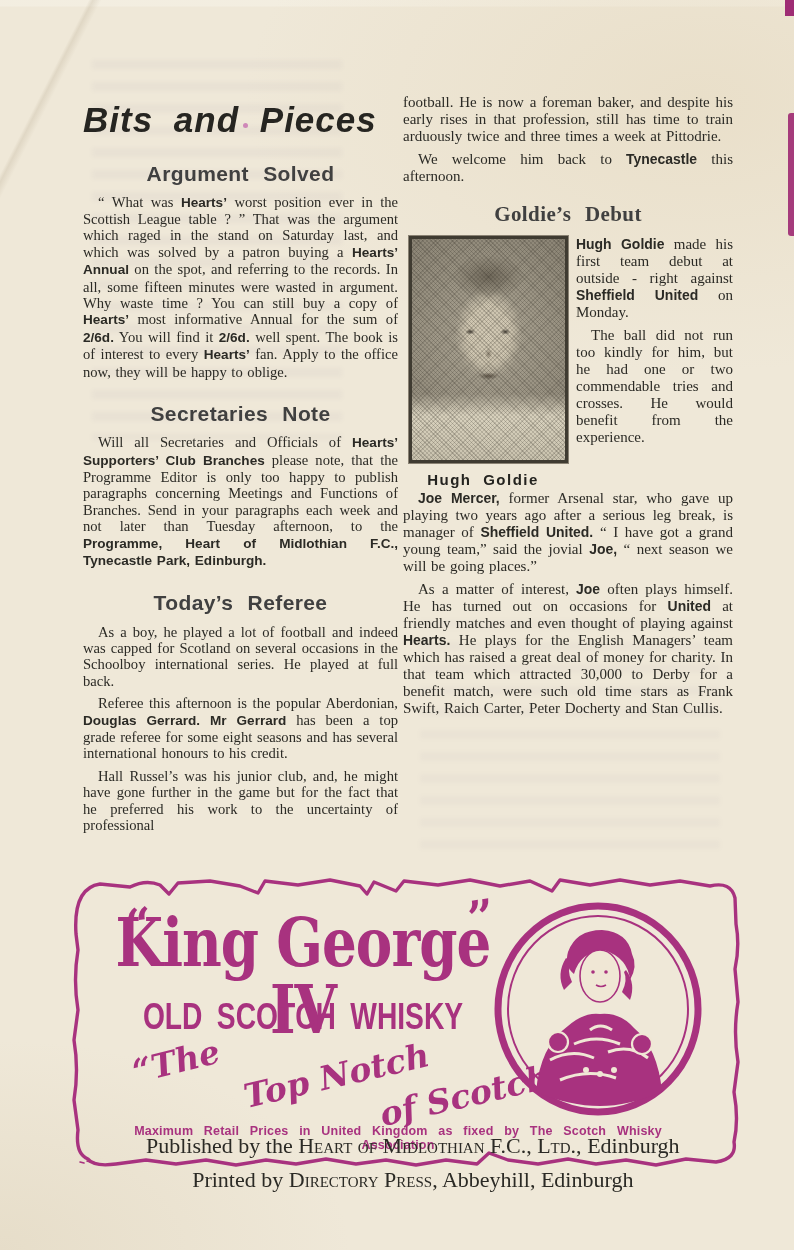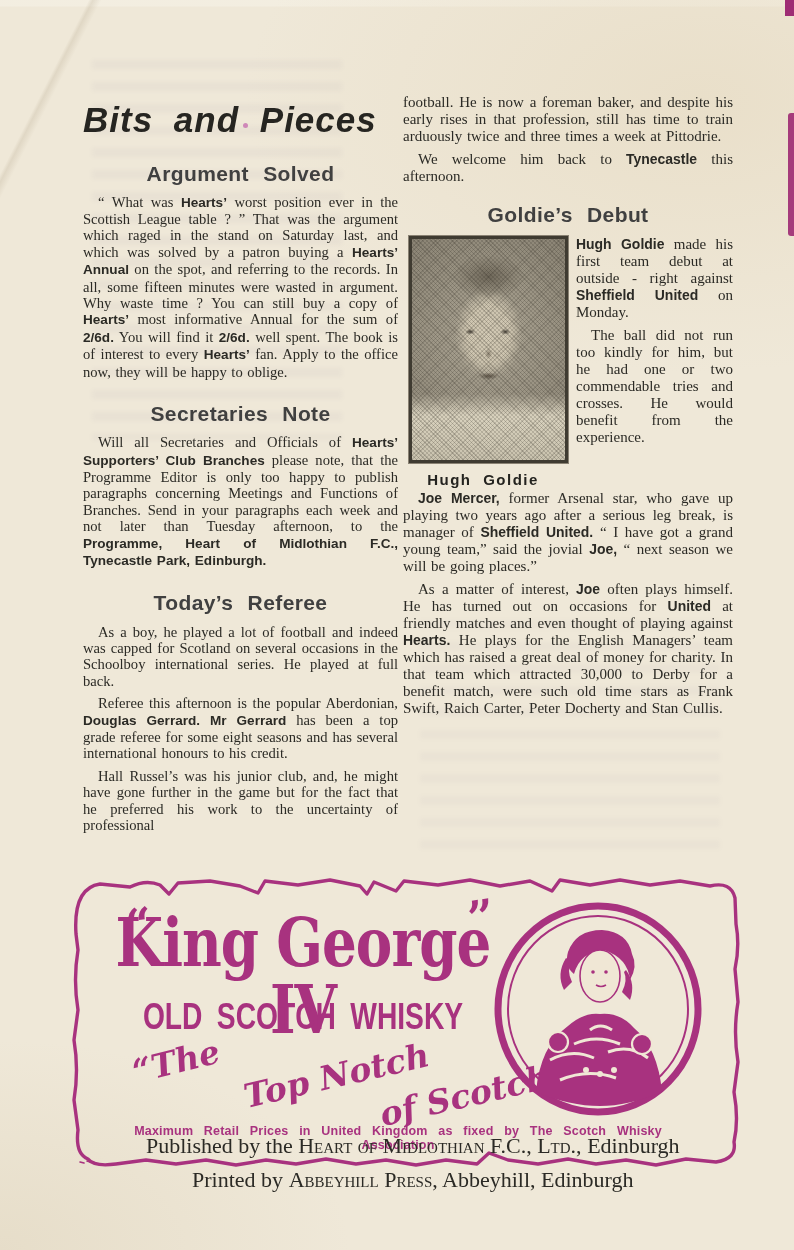--- a/index.html
+++ b/index.html
@@ -32,21 +32,21 @@
     font-size:35px;letter-spacing:1px;word-spacing:10px;color:#262521;
     margin:0 0 10px 0;text-align:left;position:relative;line-height:1.1;
   }
   .title-dot{position:absolute;left:160px;top:22px;width:5px;height:5px;border-radius:50%;
     background:#c468ae;opacity:.75;}
   h2{
     font-family:"Liberation Sans",sans-serif;font-weight:700;
     font-size:21px;letter-spacing:.4px;word-spacing:8px;color:#404040;
     margin:22px 0 9px 0;text-align:center;line-height:1.1;
   }
-  #col-right h2{margin-top:18px;}
+  #col-right h2{margin-top:18px;font-family:Liberation Serif, serif;}
   p.body{font-size:14.6px;line-height:16.4px;margin:0 0 6px 0;text-indent:15px;word-spacing:1px;}
   p.body.noindent{text-indent:0;}
   #col-right p.body{font-size:15px;line-height:17px;}
   .b{font-family:"Liberation Sans",sans-serif;font-weight:700;font-size:.93em;margin-top:20px;}
   .sc{font-variant:small-caps;}
 
   
   .goldie-row{display:flex;gap:13px;align-items:flex-start;margin:10px 0 2px 0;}
   .photo-col{width:160px;flex:0 0 160px;}
   .photo{
@@ -184,14 +184,14 @@
     <circle cx="94" cy="170" r="3" fill="#f0e7d5"></circle>
     <circle cx="108" cy="174" r="3" fill="#f0e7d5"></circle>
     <circle cx="122" cy="170" r="3" fill="#f0e7d5"></circle>
   </svg>
 
   <div class="ad-legal">Maximum Retail Prices in United Kingdom as fixed by The Scotch Whisky Association</div>
 </div>
 
 <div id="footer">
   <div><span>Published by the </span><span class="sc">Heart of Midlothian F.C., Ltd.,</span><span> Edinburgh</span></div>
-  <div><span>Printed by </span><span class="sc">Abbeyhill Press,</span><span> Abbeyhill, Edinburgh</span></div>
+  <div><span>Printed by </span><span class="sc">Directory Press,</span><span> Abbeyhill, Edinburgh</span></div>
 </div>
 
 </body></html>

